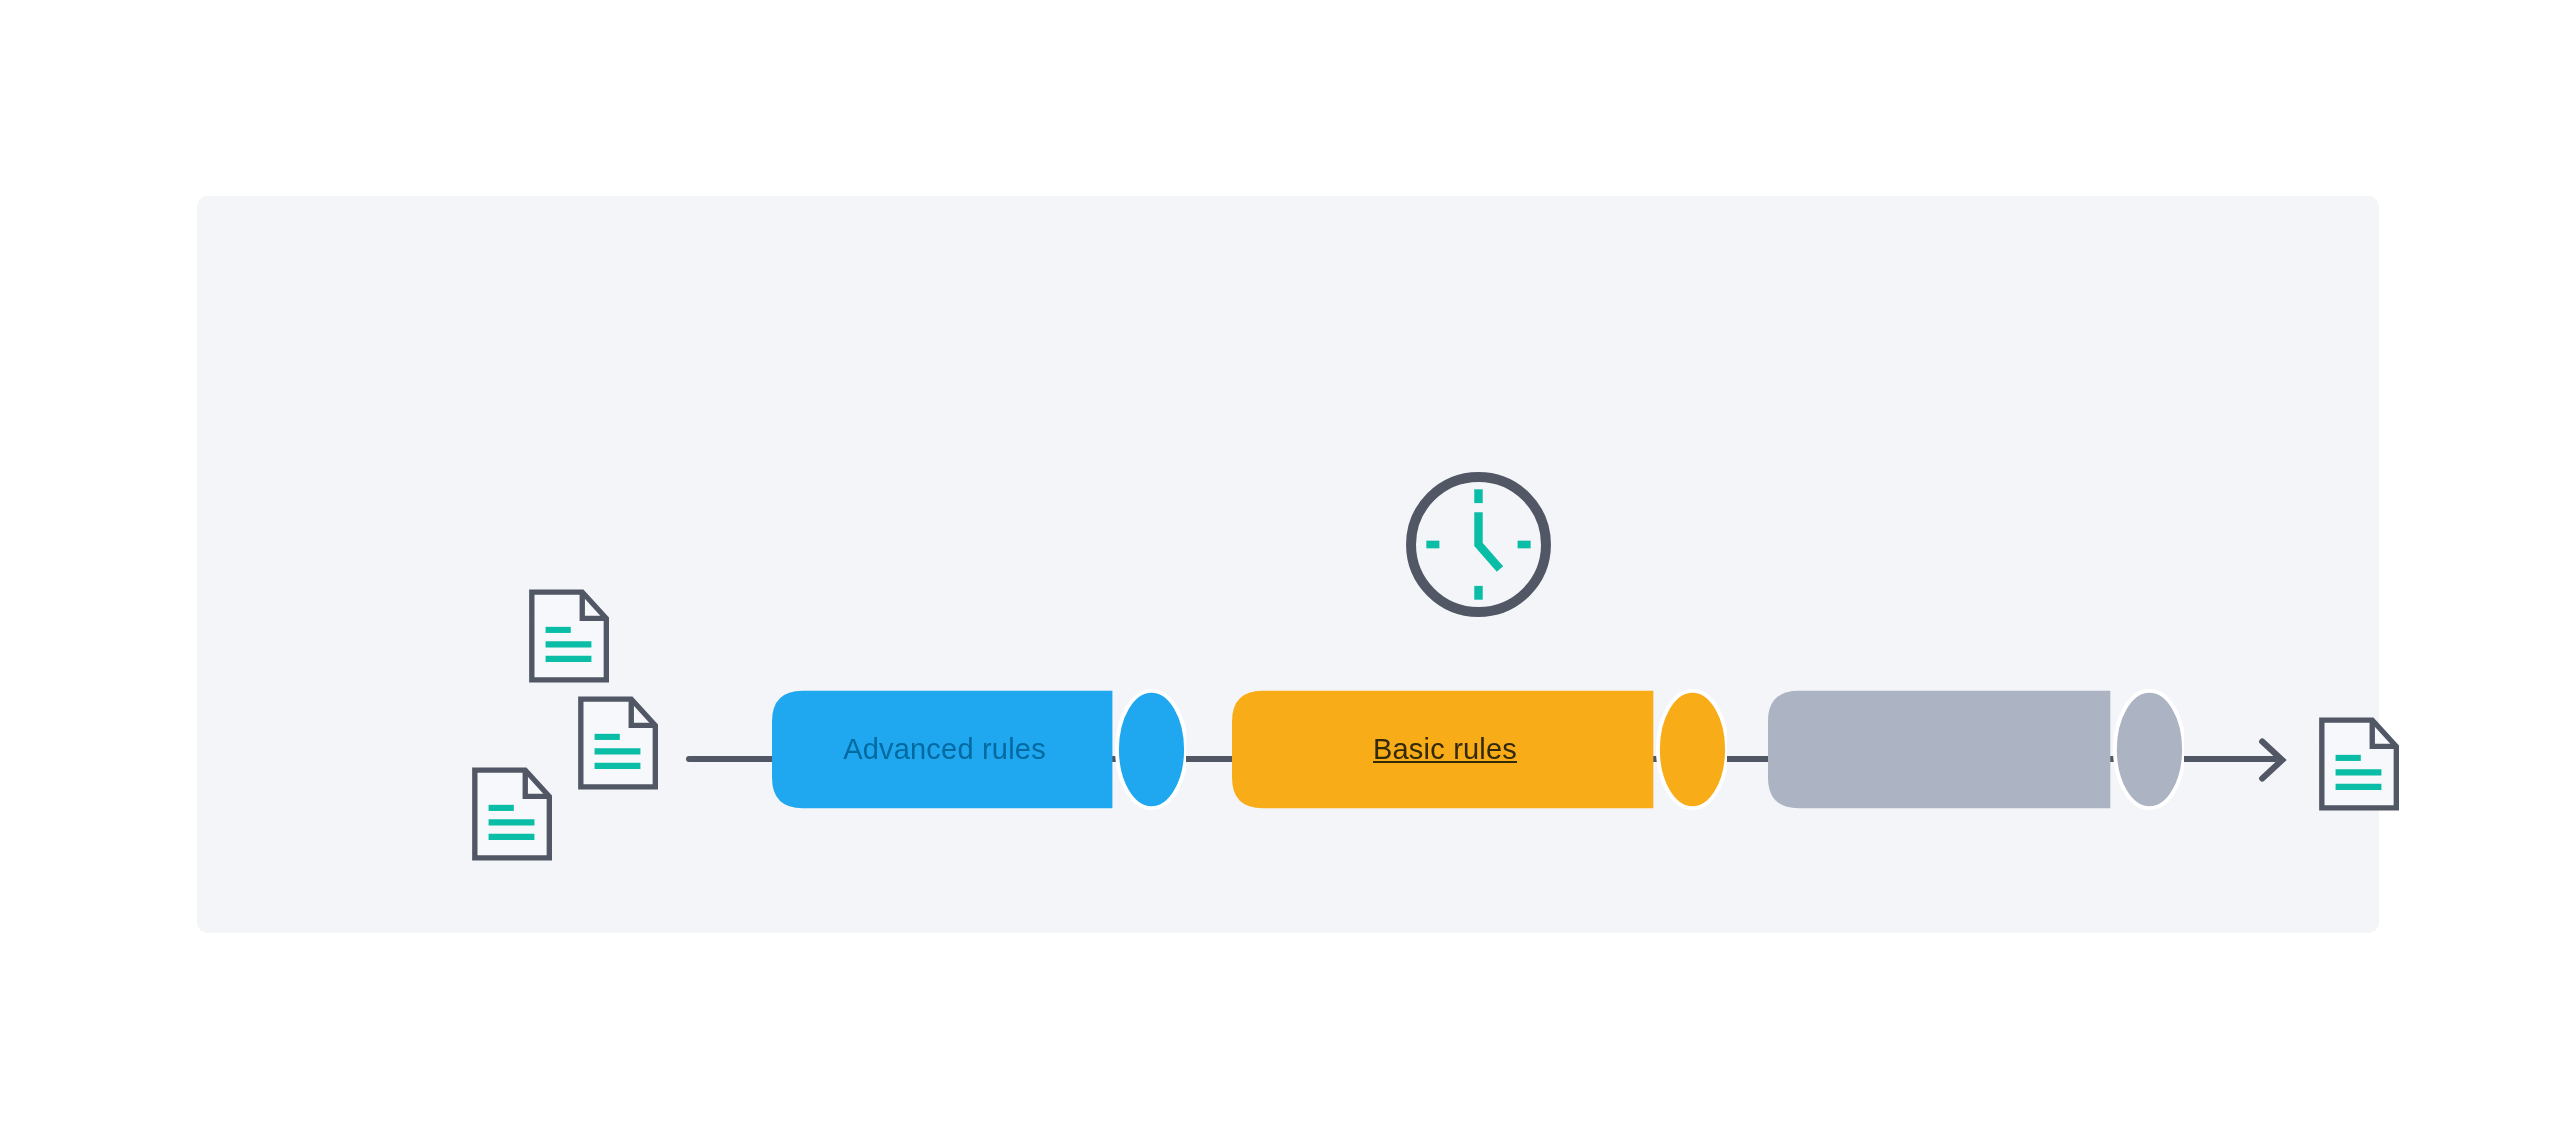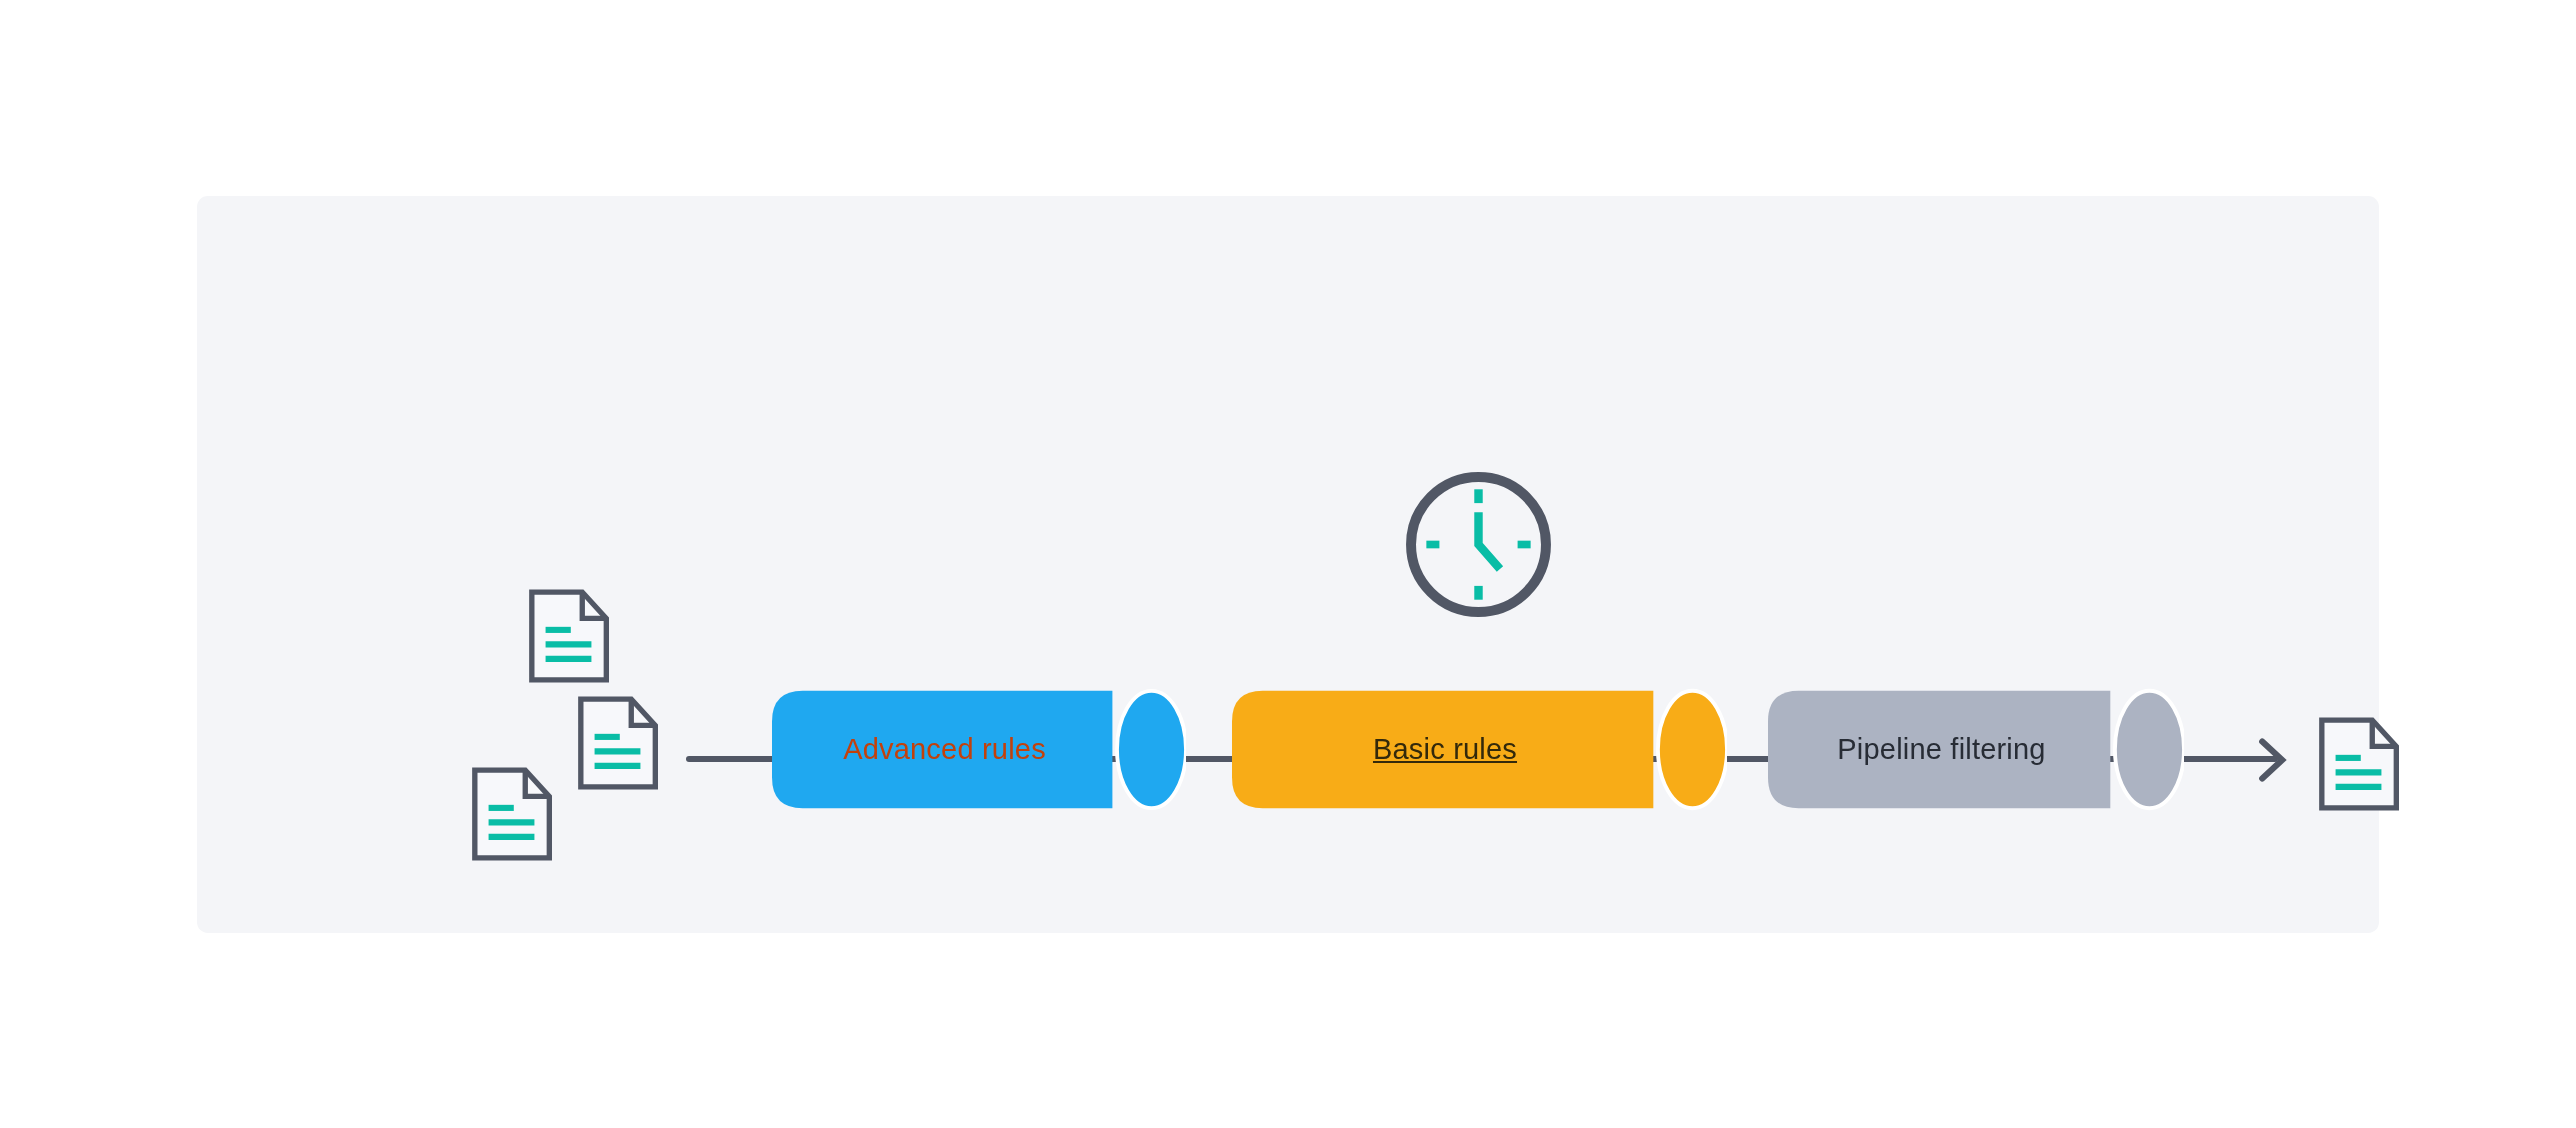--- a/index.html
+++ b/index.html
@@ -30,21 +30,21 @@
   .cyl{position:absolute;top:492px;}
   .cyl-advanced{left:575px;}
   .cyl-basic{left:1035px;}
   .cyl-pipeline{left:1571px;}
   .cyl-label{
     position:absolute;top:496px;height:115px;
     display:flex;align-items:center;justify-content:center;
     font-size:29px;letter-spacing:0.2px;
     white-space:nowrap;pointer-events:none;
   }
-  .lbl-advanced{left:575px;width:345px;color:#c2410c;}
+  .lbl-advanced{left:575px;width:345px;color:#0369a1;}
   .lbl-basic{left:1035px;width:426px;color:#33290B;text-decoration:underline;}
   .lbl-pipeline{left:1571px;width:347px;color:#272C35;}
   .doc{position:absolute;}
   .doc-1{left:331px;top:393px;}
   .doc-2{left:380px;top:500px;}
   .doc-3{left:274px;top:571px;}
   .doc-out{left:2121px;top:521px;}
 </style>
 </head>
 <body>
@@ -99,21 +99,20 @@
       <ellipse cx="600" cy="80" rx="45" ry="76.5" stroke="#FFFFFF" stroke-width="5" fill="#F8AC17"></ellipse>
     </svg>
 
     <svg class="cyl cyl-pipeline" width="416" height="123" viewBox="0 0 542 160">
       <path d="M 446 3.5 H 40 Q 0 3.5 0 43.5 V 116.5 Q 0 156.5 40 156.5 H 446 Z" fill="#ACB3C2"></path>
       <ellipse cx="497" cy="80" rx="45" ry="76.5" stroke="#FFFFFF" stroke-width="5" fill="#ACB3C2"></ellipse>
     </svg>
 
     <div class="cyl-label lbl-advanced">Advanced rules</div>
     <div class="cyl-label lbl-basic">Basic rules</div>
-    <div class="cyl-label lbl-pipeline">Pipeline filtering</div>
 
     <svg class="doc doc-out" width="81" height="94" viewBox="0 0 106 122">
       <path d="M 5 3.5 H 71 L 102.5 38 V 118.5 H 5 Z" fill="#F7F8FB" stroke="#515765" stroke-width="7" stroke-linejoin="miter"></path>
       <path d="M 71 3.5 V 38 H 102.5" fill="none" stroke="#515765" stroke-width="7"></path>
       <path d="M 23 53 H 56" stroke="#09BDA6" stroke-width="8"></path>
       <path d="M 23 72 H 83" stroke="#09BDA6" stroke-width="8"></path>
       <path d="M 23 91 H 83" stroke="#09BDA6" stroke-width="8"></path>
     </svg>
 
   </div>

